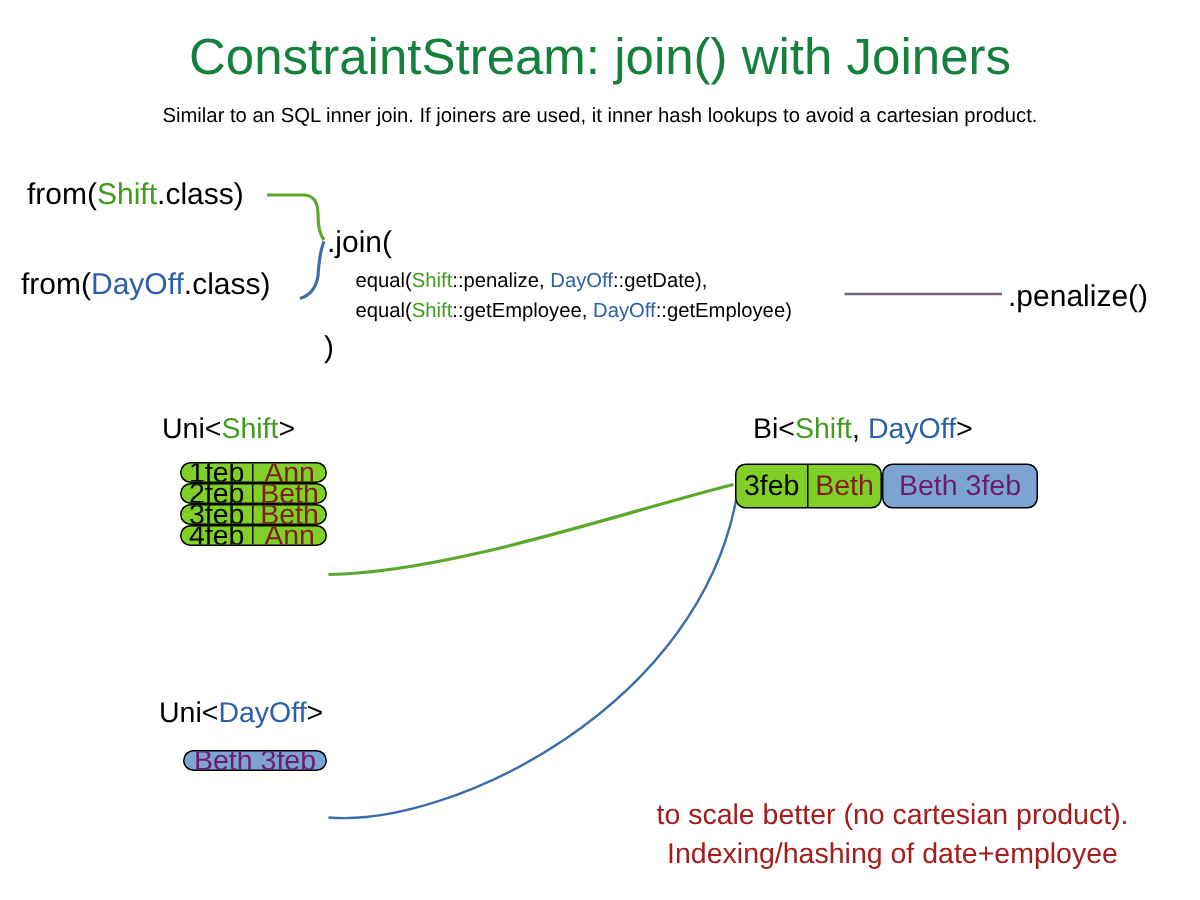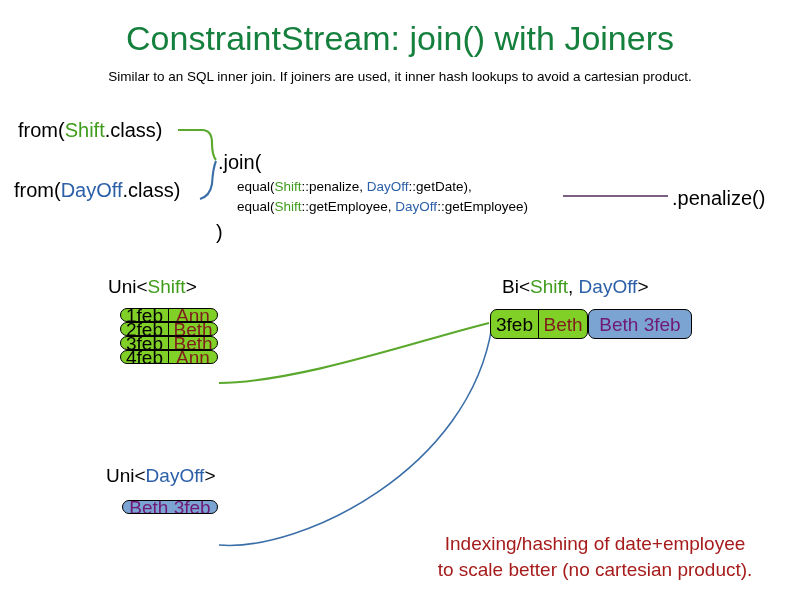--- a/index.html
+++ b/index.html
@@ -184,15 +184,15 @@
 
 <div class="abs box box-green" id="bi-green">
   <span class="cell cell-date">3feb</span>
   <span class="cell cell-name">Beth</span>
 </div>
 <div class="abs box box-blue" id="bi-blue">
   <span class="cell cell-wide">Beth 3feb</span>
 </div>
 
 <div class="abs" id="caption">
+  <div>to scale better (no cartesian product).</div>
   <div>Indexing/hashing of date+employee</div>
-  <div>to scale better (no cartesian product).</div>
 </div>
 
 </body></html>

